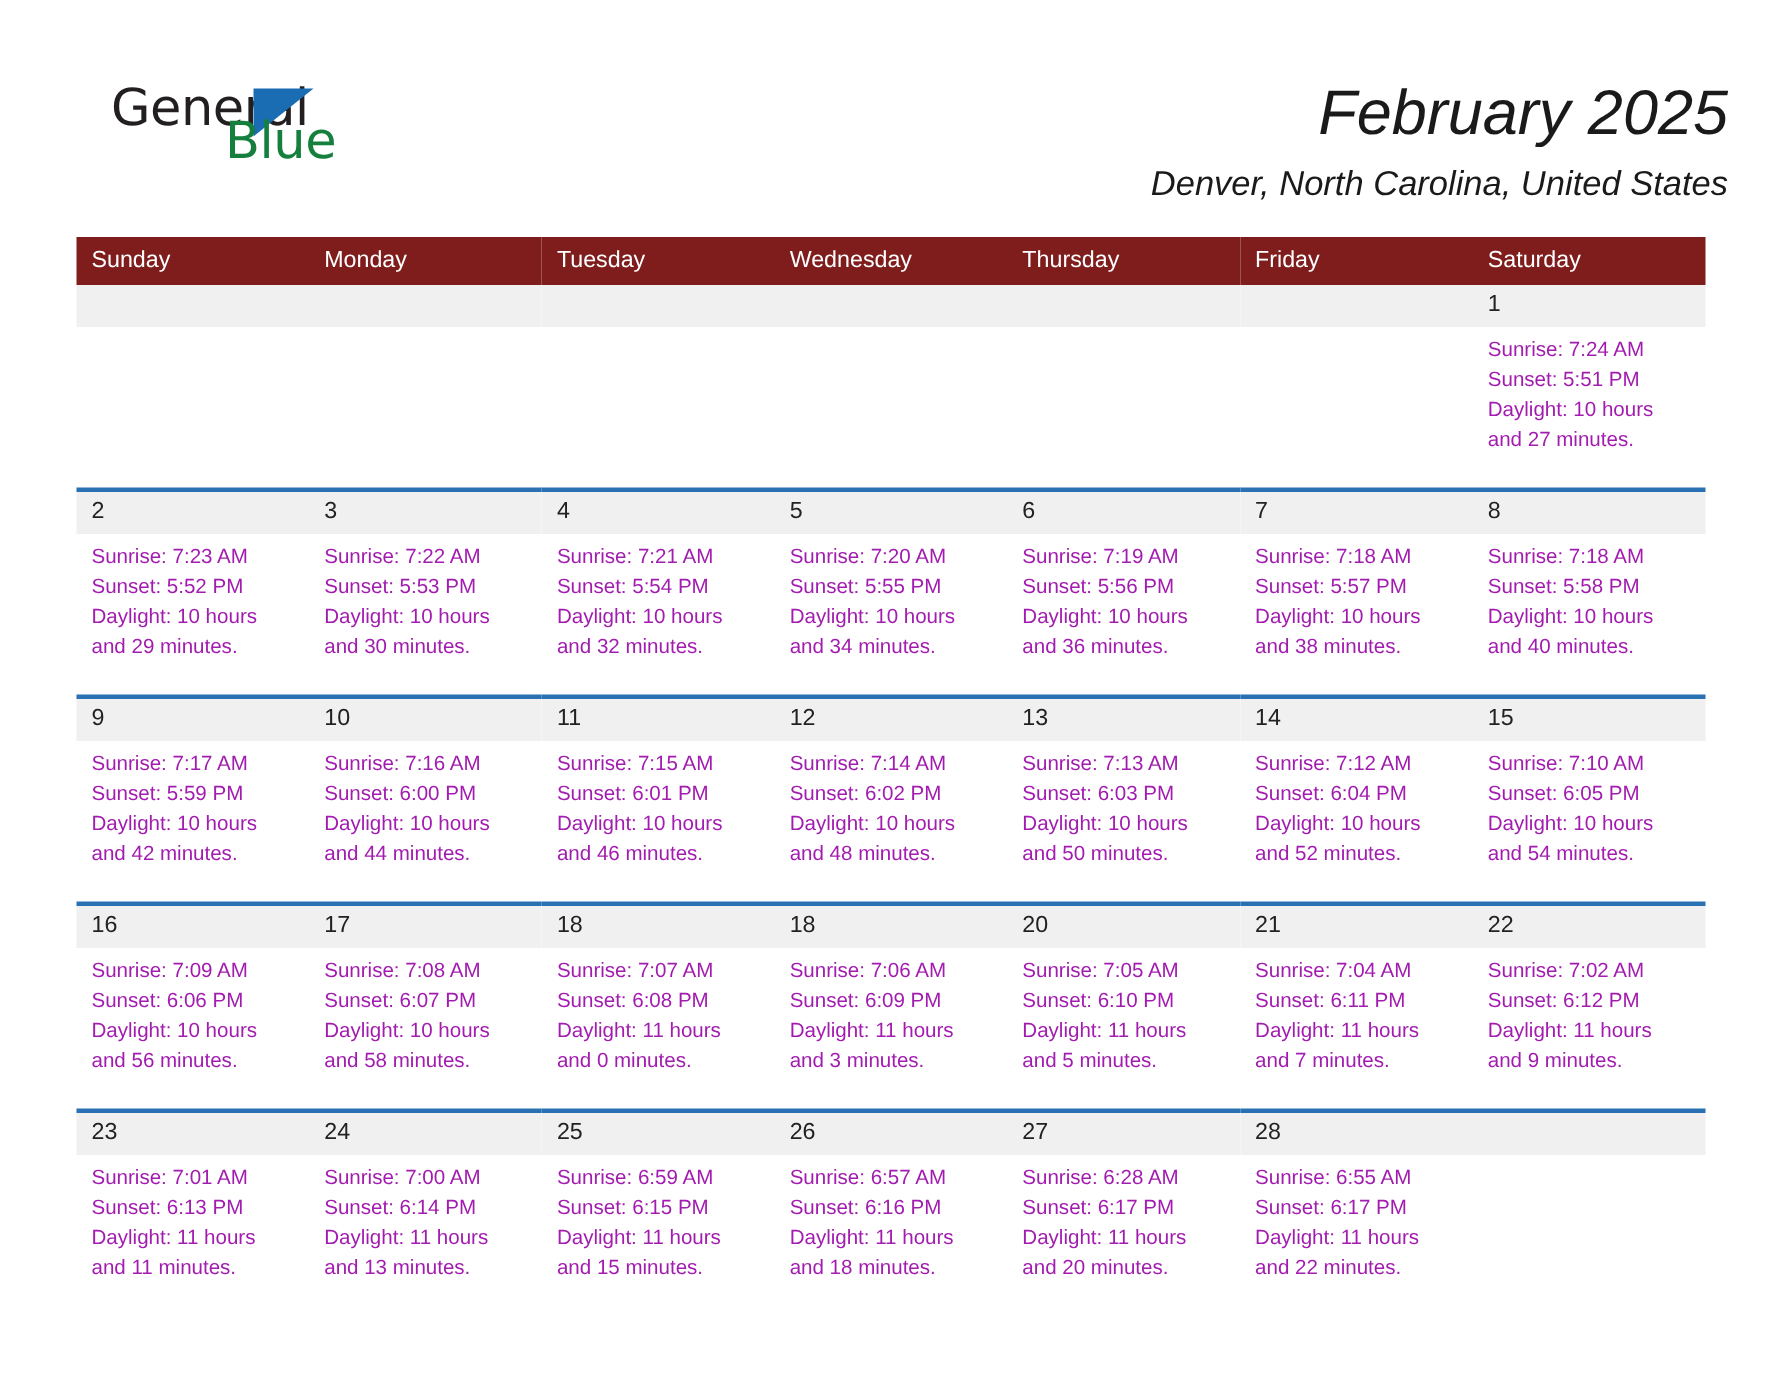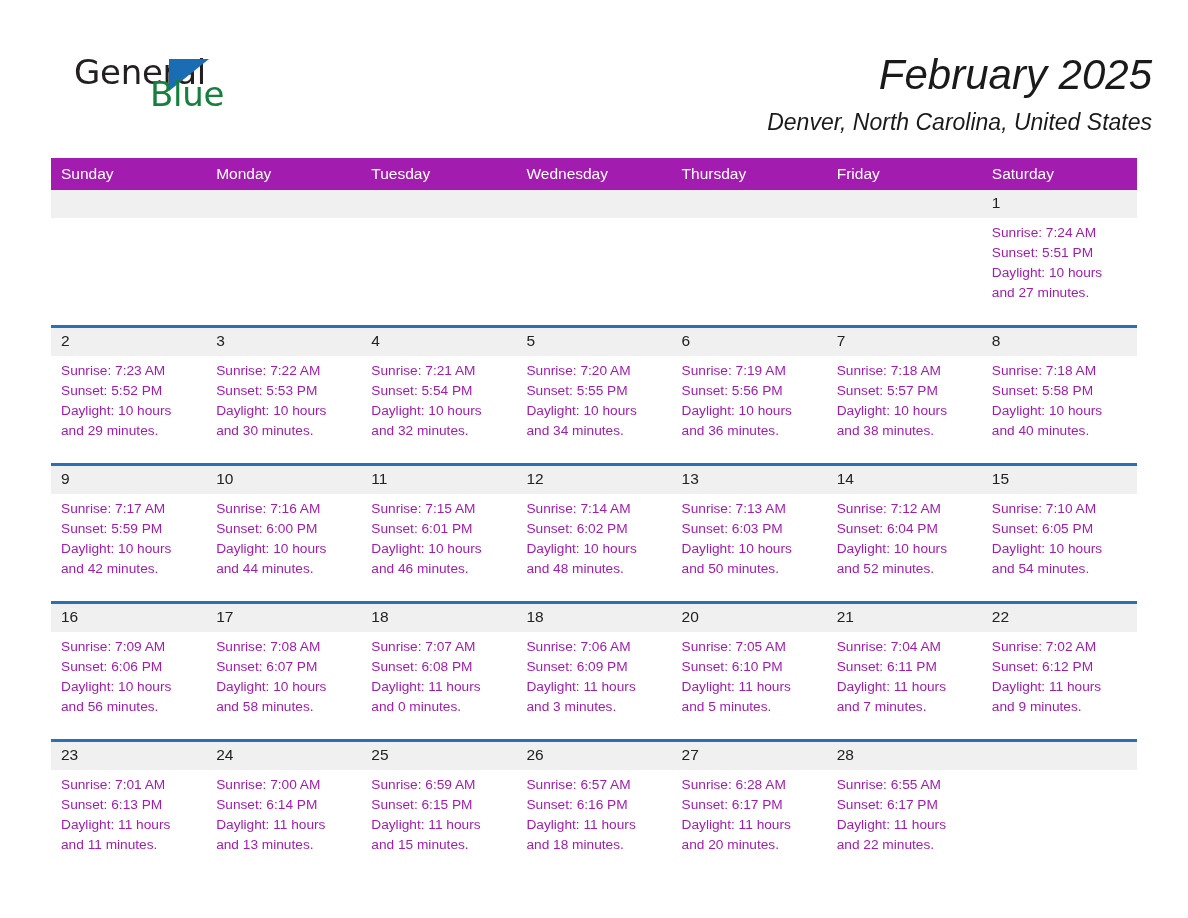--- a/index.html
+++ b/index.html
@@ -98,21 +98,21 @@
     position: absolute;
     left: 51px;
     top: 158px;
     width: 1086px;
     border-collapse: collapse;
     table-layout: fixed;
   }
   .calendar col { width: 155.14px; }
 
   thead th {
-    background: #a21caf;
+    background: #7f1d1d;
     color: #ffffff;
     font-size: 15.5px;
     font-weight: 400;
     text-align: left;
     padding: 7px 0 7px 10px;
     height: 17px;
     vertical-align: middle;
     border: none;
   }
 

